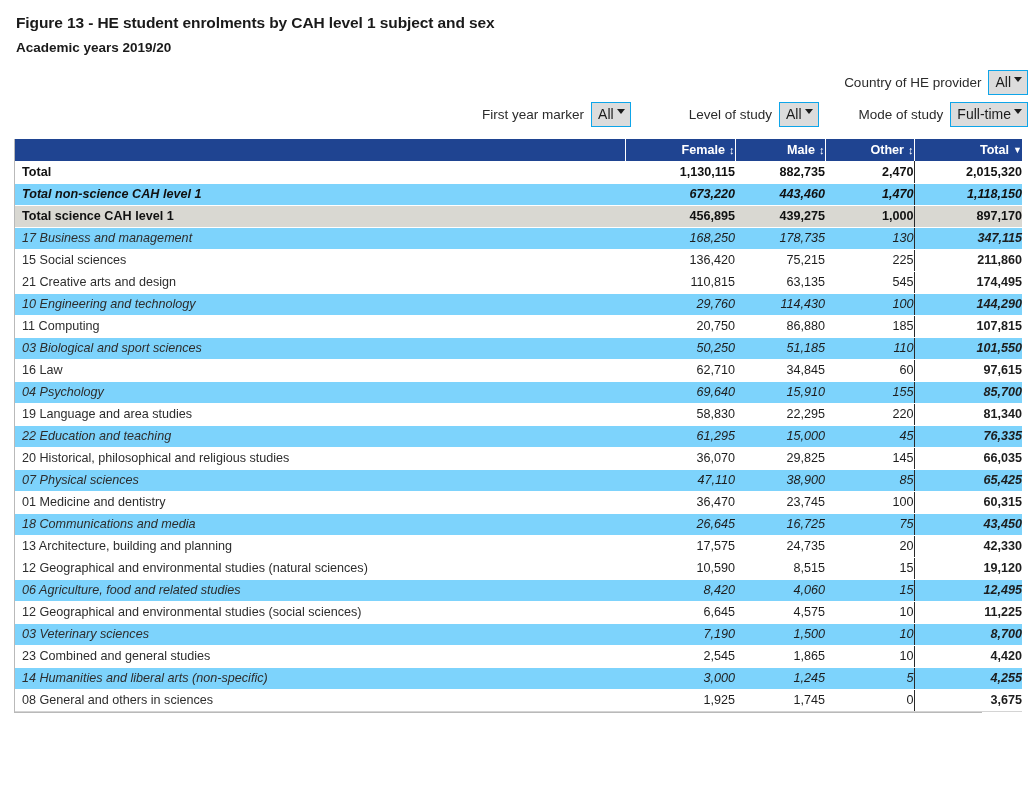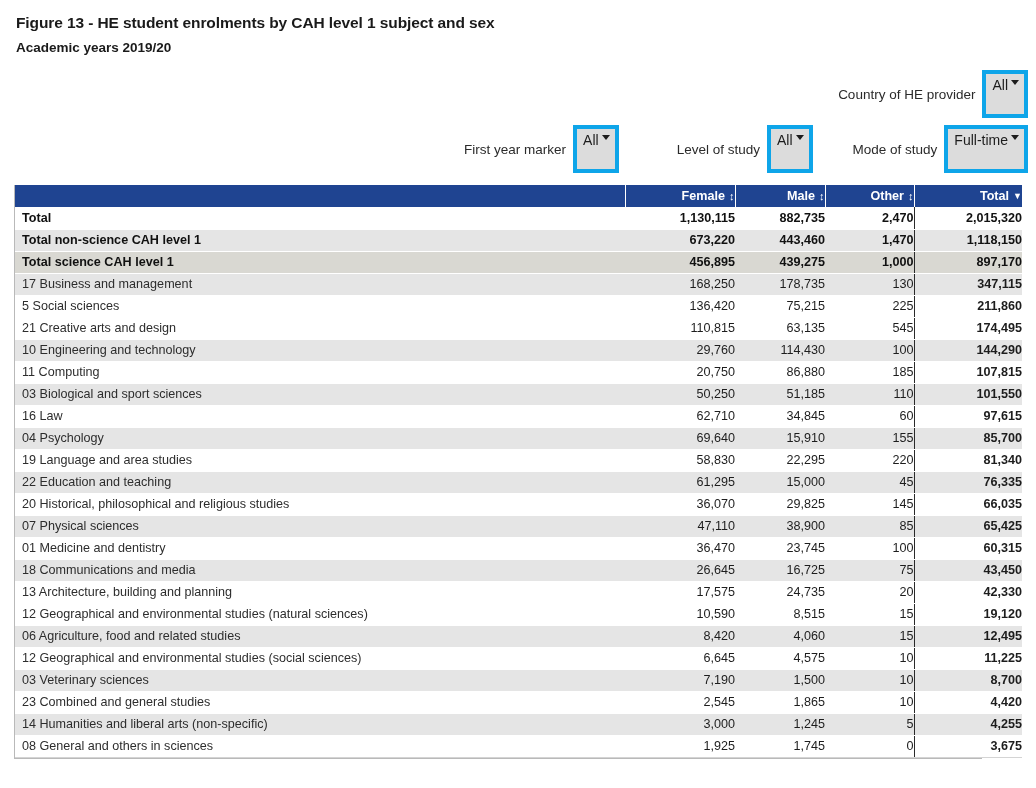--- a/index.html
+++ b/index.html
@@ -54,22 +54,22 @@
   .filter-label {
     font-size: 13.5px;
     color: #2b2b2b;
     white-space: nowrap;
   }
   .dropdown {
     display: inline-flex;
     align-items: flex-start;
     gap: 3px;
     background: #dcdcdc;
-    border: 4px solid #0ea5e9;
-    padding: 3px 5px 21px 6px;
+    border: 1px solid #0ea5e9;
+    padding: 3px 5px 4px 6px;
     min-width: 22px;
     line-height: 16px;
     box-sizing: border-box;
   }
   .dropdown-value {
     font-size: 14px;
     color: #1c1c1c;
     white-space: nowrap;
   }
   .caret {
@@ -143,21 +143,21 @@
   }
   tbody td.num {
     text-align: right;
     color: #1d1d1d;
   }
   tbody td.col-total {
     font-weight: bold;
     border-left: 1px solid #2a2a2a;
   }
   tr.r-white  { background: #ffffff; }
-  tr.r-blue   { background: #e5e5e5; }
+  tr.r-blue   { background: #7dd3fc; font-style: italic; }
   tr.r-beige  { background: #d9d8d2; }
   tr.bold-row td { font-weight: bold; color: #111111; }
   tr.bold-row td.col-subject { color: #111111; }
   tbody tr:last-child td { border-bottom: 1px solid #d4d4d4; }
 </style>
 </head>
 <body>
 
 <div class="title-block">
   <div class="fig-title">Figure 13 - HE student enrolments by CAH level 1 subject and sex</div>
@@ -261,21 +261,21 @@
           <td class="num col-total">897,170</td>
         </tr>
         <tr class="r-blue">
           <td class="col-subject">17 Business and management</td>
           <td class="num">168,250</td>
           <td class="num">178,735</td>
           <td class="num">130</td>
           <td class="num col-total">347,115</td>
         </tr>
         <tr class="r-white">
-          <td class="col-subject">5 Social sciences</td>
+          <td class="col-subject">15 Social sciences</td>
           <td class="num">136,420</td>
           <td class="num">75,215</td>
           <td class="num">225</td>
           <td class="num col-total">211,860</td>
         </tr>
         <tr class="r-white">
           <td class="col-subject">21 Creative arts and design</td>
           <td class="num">110,815</td>
           <td class="num">63,135</td>
           <td class="num">545</td>

